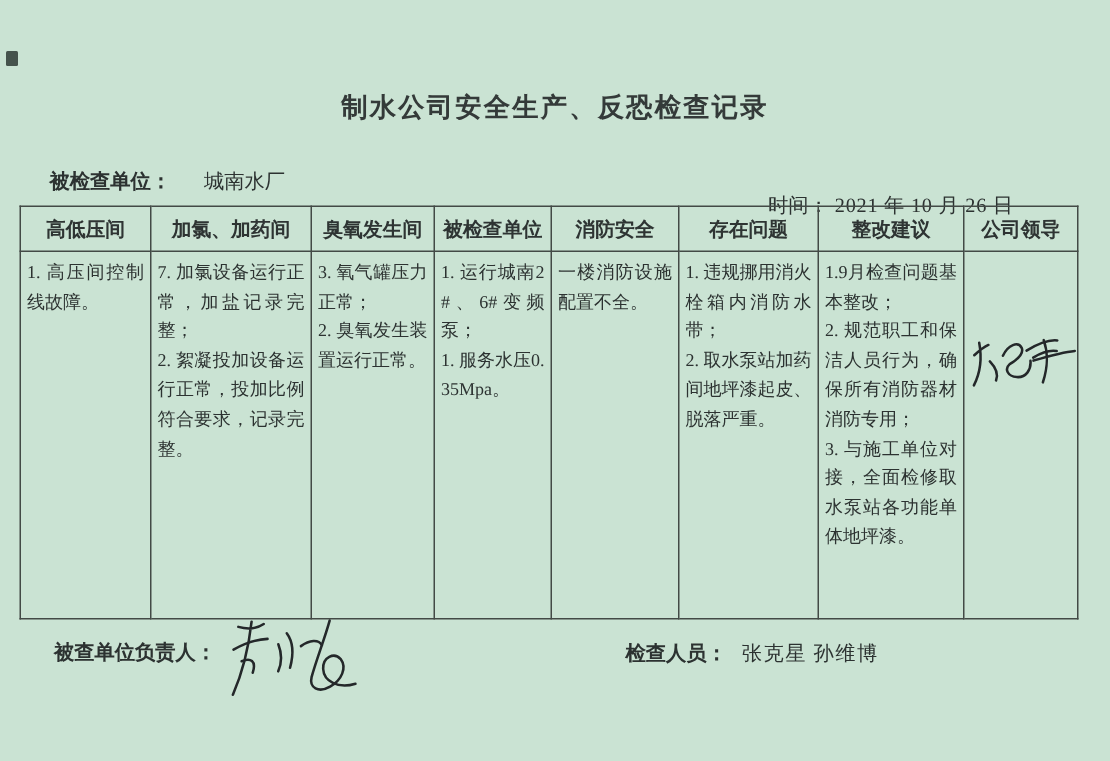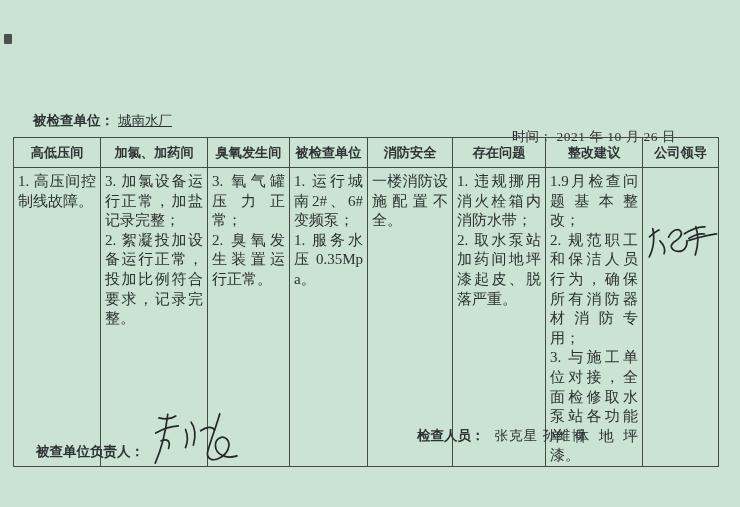--- a/index.html
+++ b/index.html
@@ -17,67 +17,68 @@
     background:#2e3a34; opacity:.85; border-radius:1px;
   }
   .title {
     position:absolute; left:0; top:59px; width:100%;
     text-align:center; font-size:17.5px; letter-spacing:1.5px;
     color:#343a39;
   }
   .info-line { position:absolute; left:0; top:112px; width:100%; font-size:13.5px; }
   .info-left  { position:absolute; left:33px;  top:0; white-space:nowrap; }
   .info-right { position:absolute; left:512px; top:0; white-space:nowrap;margin-top:16px; }
-  .info-left .val { margin-left:4px;text-decoration:underline; }
+  .info-left .val { margin-left:22px; }
   .info-right .val { margin-left:4px; letter-spacing:.5px; }
 
   table.rec {
     position:absolute; left:13px; top:137px;
     border-collapse:collapse; table-layout:fixed;
     width:705px;
   }
   table.rec th, table.rec td { border:1px solid #434a46; }
   table.rec th {
     font-family:"Liberation Sans", sans-serif; font-weight:bold;
     font-size:13.2px; height:30px; text-align:center;
     vertical-align:middle; padding:0 1px; color:#2e3433;
   }
   table.rec td {
     vertical-align:top; height:245px; padding:4px 4px 0 4px;
-    font-size:15px; color:#2c3231;
+    font-size:12px; color:#2c3231;
   }
   .cell-line {
     text-align:justify; text-justify:inter-character;
     line-height:19.6px; word-break:break-all;
   }
   td.sig-cell { position:relative; }
   .leader-sig {
     position:absolute; left:2px; top:50px;
     transform:rotate(-5deg);
   }
   .footer { position:absolute; left:0; top:420px; width:100%; font-size:13.5px; }
-  .footer-left  { position:absolute; left:36px;  top:23px; white-space:nowrap;text-align:right; }
+  .footer-left  { position:absolute; left:36px;  top:6px; white-space:nowrap;text-align:right; }
   .footer-right { position:absolute; left:417px; top:7px; white-space:nowrap; }
   .footer-right .val { margin-left:10px; letter-spacing:1px; }
   .resp-sig {
     position:absolute; left:146px; top:408px;
     transform:rotate(-3deg);
   }
   svg.ink path {
     fill:none; stroke:#24282a; stroke-width:1.7;
     stroke-linecap:round; stroke-linejoin:round;
   }
 </style>
 </head>
 <body>
 
 <div class="page">
 
   <div class="artifact"></div>
 
+  <h1 class="title b">制水公司安全生产、反恐检查记录</h1>
 
   <div class="info-line">
     <div class="info-left">
       <span class="b">被检查单位：</span><span class="val">城南水厂</span>
     </div>
     <div class="info-right">
       <span>时间：</span><span class="val">2021 年 10 月 26 日</span>
     </div>
   </div>
 
@@ -103,21 +104,21 @@
         <th>整改建议</th>
         <th>公司领导</th>
       </tr>
     </thead>
     <tbody>
       <tr>
         <td>
             <p class="cell-line">1. 高压间控制线故障。</p>
           </td>
         <td>
-            <p class="cell-line">3. 加氯设备运行正常，加盐记录完整；</p>
+            <p class="cell-line">7. 加氯设备运行正常，加盐记录完整；</p>
             <p class="cell-line">2. 絮凝投加设备运行正常，投加比例符合要求，记录完整。</p>
           </td>
         <td>
             <p class="cell-line">3. 氧气罐压力正常；</p>
             <p class="cell-line">2. 臭氧发生装置运行正常。</p>
           </td>
         <td>
             <p class="cell-line">1. 运行城南2#、6#变频泵；</p>
             <p class="cell-line">1. 服务水压0.35Mpa。</p>
           </td>

